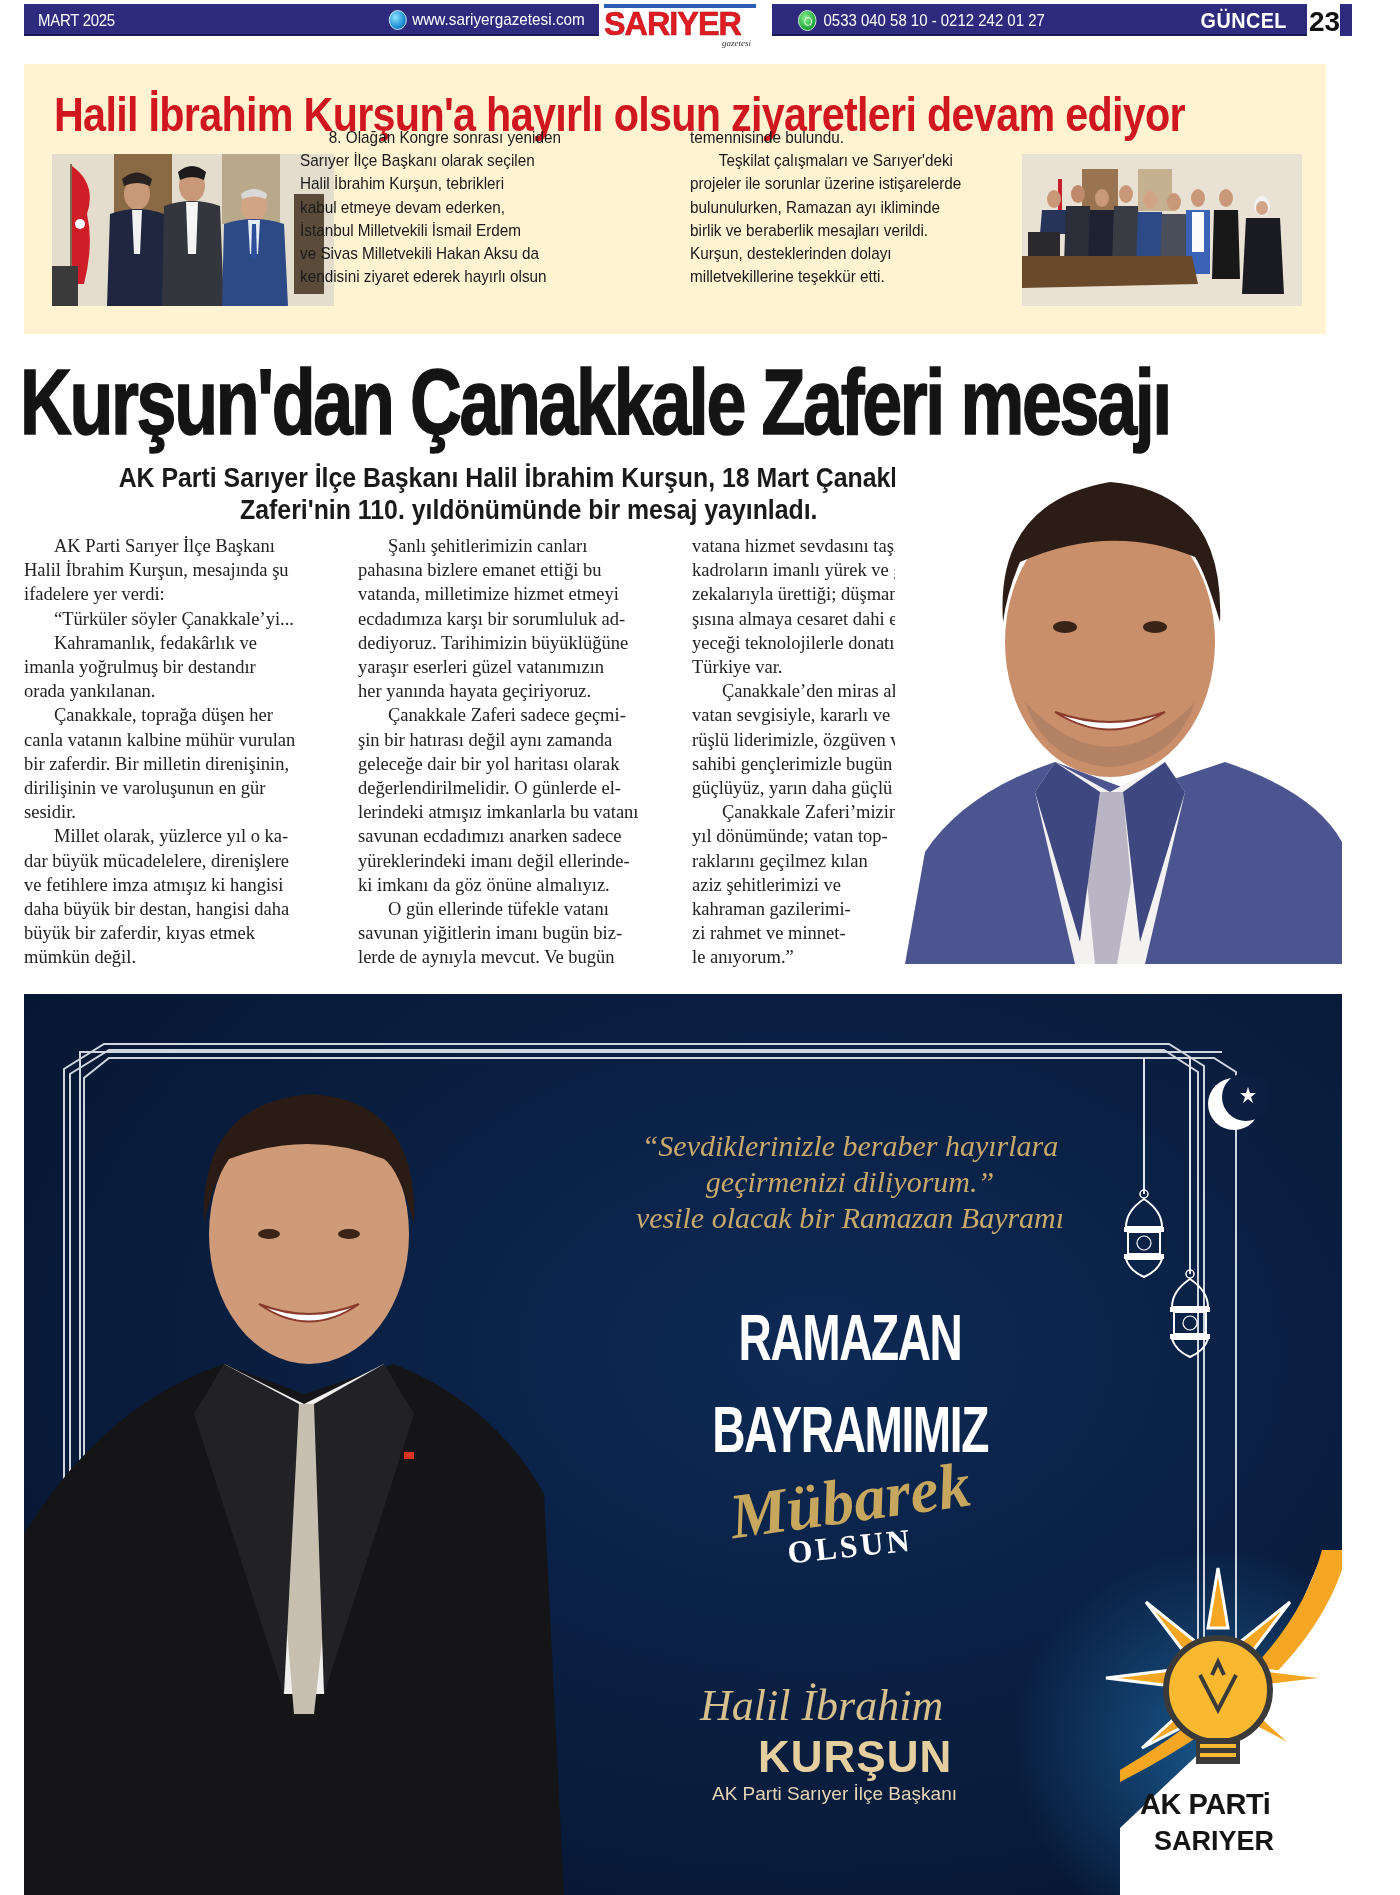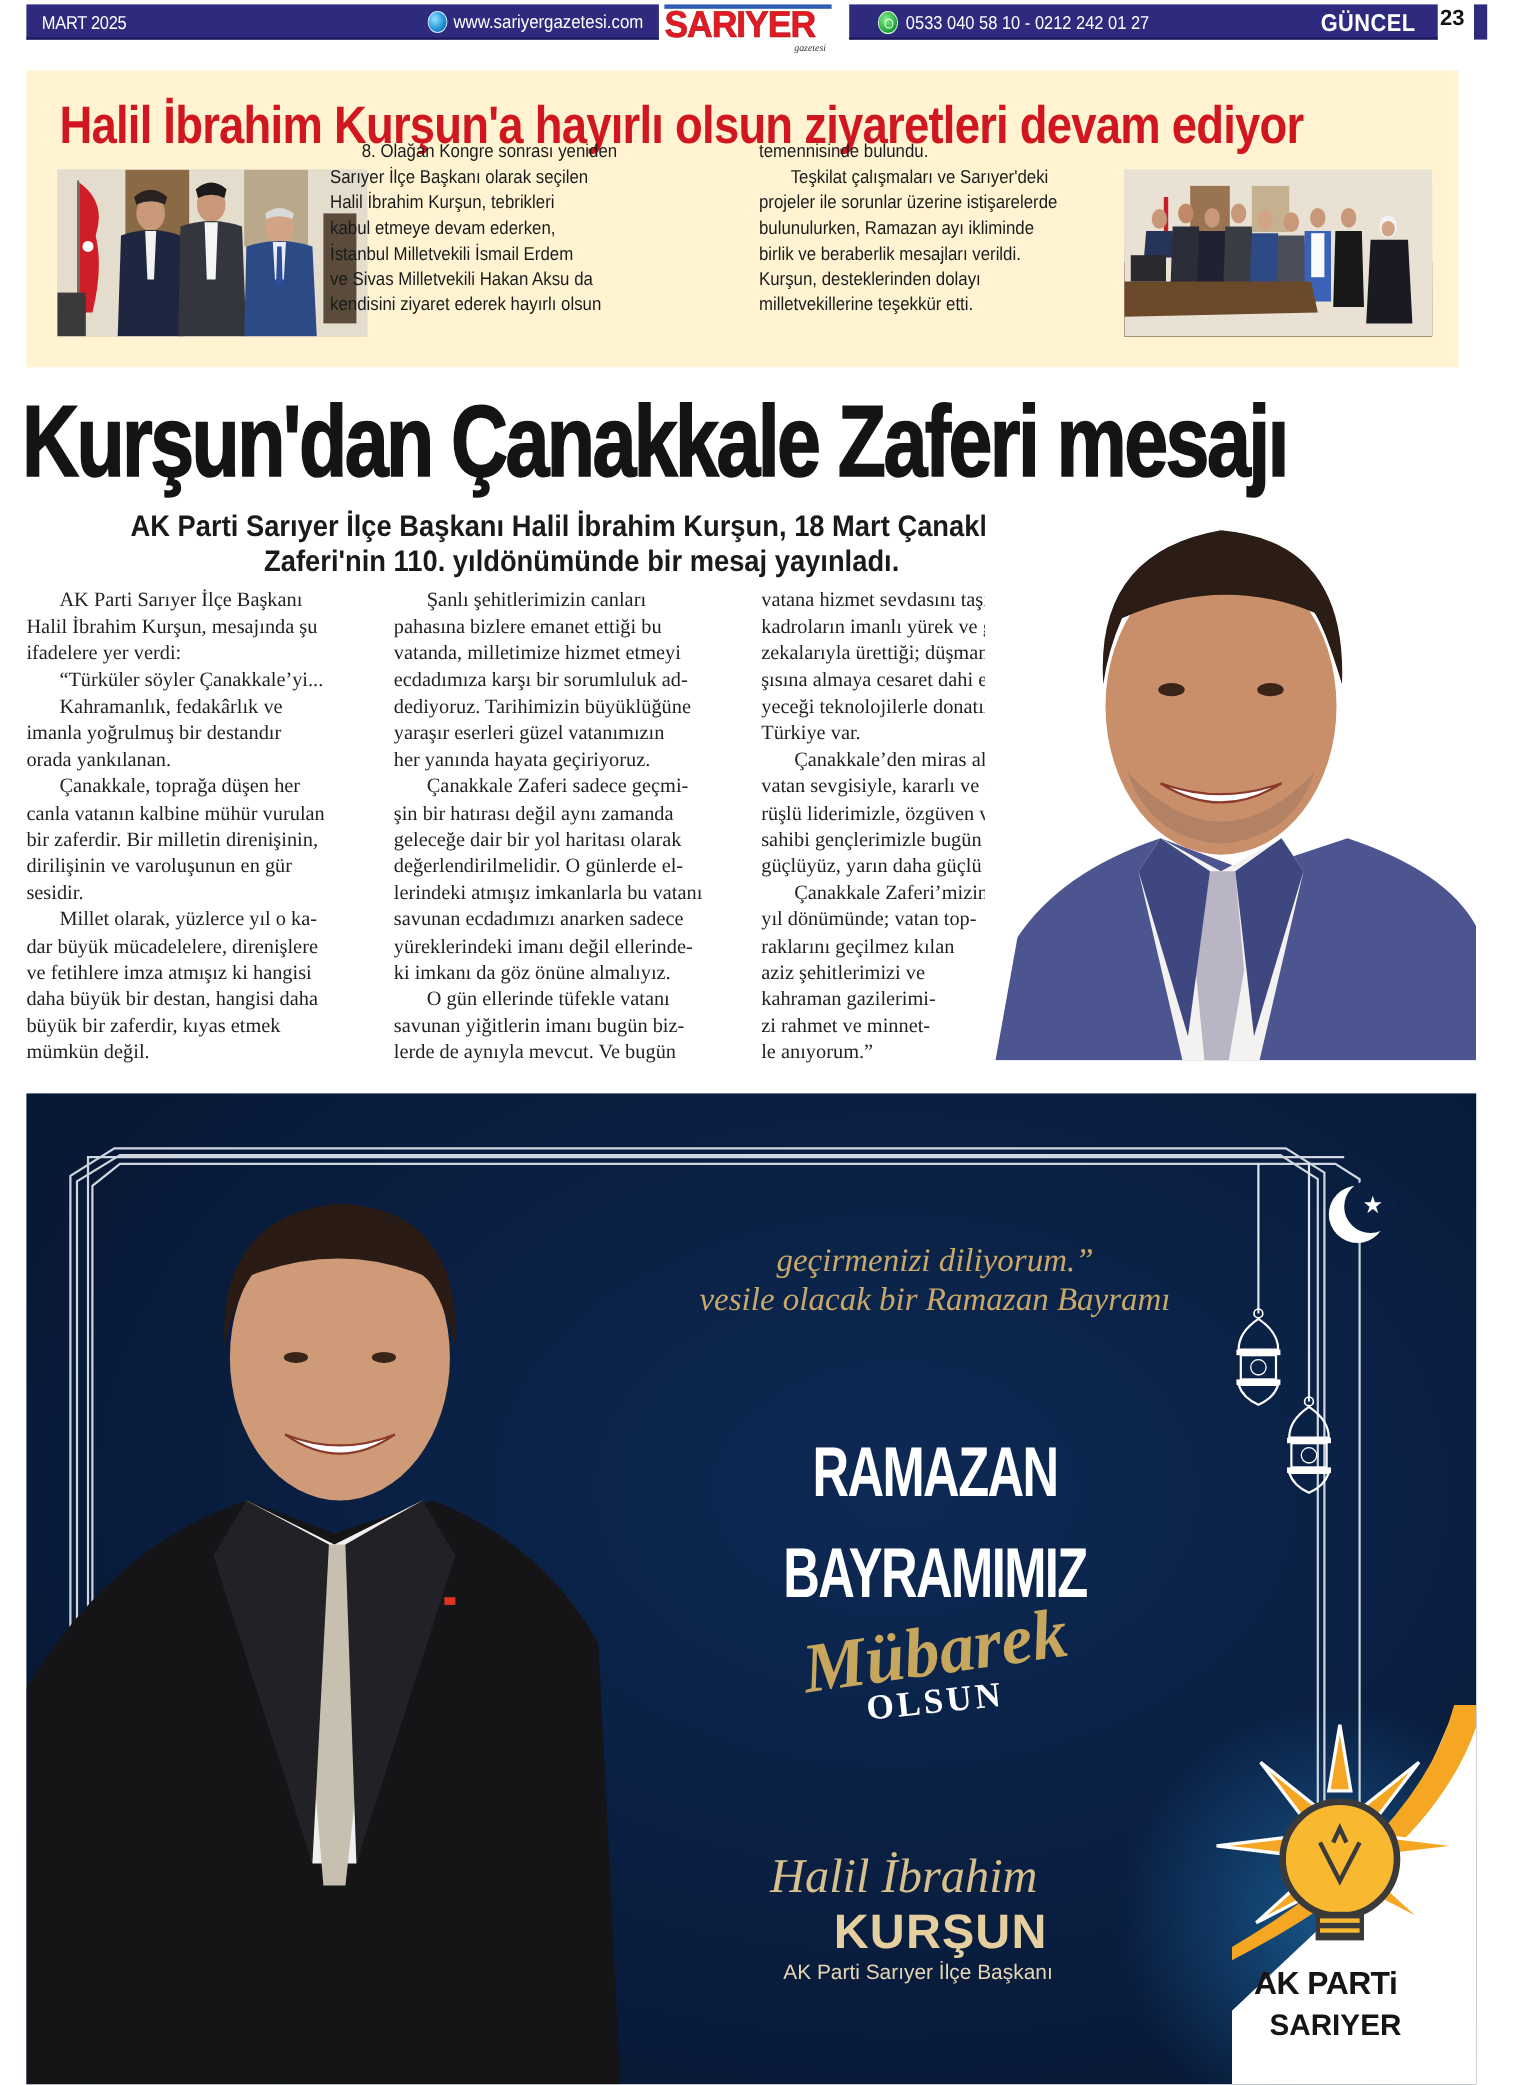--- a/index.html
+++ b/index.html
@@ -14,21 +14,21 @@
   .globe { width: 20px; height: 20px; border-radius: 50%; background: radial-gradient(circle at 35% 35%, #8fe3ff, #1d8fd6 60%, #0b4f8a); border: 1px solid #cfefff; }
   .logo { position: absolute; left: 580px; top: -2px; width: 180px; height: 44px; }
   .logo-top { position: absolute; left: 0; top: 2px; width: 152px; height: 4px; background: #2e5bb5; }
   .logo-txt { position: absolute; left: 0; top: 4px; font-family: "Liberation Sans", sans-serif; font-weight: 900; font-size: 34px; color: #e21b23; letter-spacing: -1px; transform: scaleX(0.95); transform-origin: left; line-height: 34px; -webkit-text-stroke: 0.6px #b0121a; }
   .logo-sub { position: absolute; left: 118px; top: 36px; font-family: "Liberation Serif", serif; font-style: italic; font-size: 9px; color: #333; }
   .hdr-right { position: absolute; left: 748px; top: 0; width: 535px; height: 32px; background: #2e2a7e; border-bottom: 2px solid #1d1a5c; }
   .hdr-phone { position: absolute; left: 26px; top: 6px; color: #fff; font-size: 17px; display: flex; align-items: center; gap: 8px; transform: scaleX(0.88); transform-origin: left; }
   .wa { width: 21px; height: 21px; border-radius: 50%; background: radial-gradient(circle at 40% 35%, #8ff08f, #1fa83a 65%, #0d6b22); border: 1px solid #d9ffd9; position: relative; }
   .wa::after { content: ""; position: absolute; left: 6px; top: 6px; width: 7px; height: 7px; border: 1.5px solid #fff; border-radius: 50%; }
   .hdr-sec { position: absolute; right: 20px; top: 4px; color: #fff; font-size: 22px; font-weight: 700; letter-spacing: 0.5px; transform: scaleX(0.9); transform-origin: right; }
-  .hdr-page { position: absolute; left: 1285px; top: 2px; font-size: 20px; font-weight: 900; color: #111; }
+  .hdr-page { position: absolute; left: 1285px; top: 2px; font-size: 28px; font-weight: 900; color: #111; }
   .hdr-endbar { position: absolute; left: 1316px; top: 0; width: 12px; height: 32px; background: #2e2a7e; }
 
   
   .box1 { position: absolute; left: 24px; top: 64px; width: 1302px; height: 270px; background: #fff3d2; }
   .box1-title { position: absolute; left: 30px; top: 26px; width: 1250px; font-family: "Liberation Sans", sans-serif; font-weight: 700; font-size: 48px; color: #d0161e; letter-spacing: -0.8px; white-space: nowrap; transform: scaleX(0.86); transform-origin: left; line-height: 50px; }
   .photo1 { position: absolute; left: 28px; top: 90px; width: 282px; height: 152px; overflow: hidden; background: linear-gradient(180deg,#e8e0d2 0%,#d8cdb8 100%); }
   .photo2 { position: absolute; left: 998px; top: 90px; width: 280px; height: 152px; overflow: hidden; background: linear-gradient(180deg,#ece5d8 0%,#d9cfbd 55%,#6b4a2b 56%,#4e321a 100%); }
   .col-sans { position: absolute; font-family: "Liberation Sans", sans-serif; font-size: 17px; line-height: 23.2px; color: #1a1a1a; transform: scaleX(0.9); transform-origin: left; }
   .col-sans p { white-space: nowrap; }
   .ind { text-indent: 32px; }
@@ -290,20 +290,21 @@
     <path d="M360 290 L390 340 L300 620 L290 330 Z" fill="#222226"></path>
     <ellipse cx="285" cy="160" rx="100" ry="130" fill="#cf9a78"></ellipse>
     <path d="M180 150 Q175 30 285 20 Q395 25 390 150 Q375 95 360 85 Q285 55 205 85 Q188 110 180 150 Z" fill="#2a1c14"></path>
     <ellipse cx="245" cy="160" rx="11" ry="5" fill="#3a2418"></ellipse>
     <ellipse cx="325" cy="160" rx="11" ry="5" fill="#3a2418"></ellipse>
     <path d="M235 230 Q285 265 335 230 Q285 250 235 230 Z" fill="#ffffff" stroke="#8a3a2a" stroke-width="2"></path>
     <rect x="380" y="378" width="10" height="7" fill="#d32"></rect>
   </svg>
 
   <div style="position:absolute; left:566px; top:134px; width:520px; text-align:center; font-family:'Liberation Serif',serif; font-style:italic; font-size:30px; line-height:36px; color:#c8a96a;">
+    <div>“Sevdiklerinizle beraber hayırlara</div>
     <div>geçirmenizi diliyorum.”</div>
     <div>vesile olacak bir Ramazan Bayramı</div>
   </div>
 
   <div style="position:absolute; left:576px; top:298px; width:500px; text-align:center; font-family:'Liberation Sans',sans-serif; font-weight:900; color:#fff; font-size:64px; line-height:92px; letter-spacing:-2px;">
     <div style="transform:scaleX(0.72);">RAMAZAN</div>
     <div style="transform:scaleX(0.72);">BAYRAMIMIZ</div>
   </div>
 
   <div style="position:absolute; left:676px; top:470px; width:300px; text-align:center; font-family:'Liberation Serif',serif; font-style:italic; font-weight:700; font-size:64px; color:#c7a65d; transform:rotate(-8deg);">Mübarek</div>

